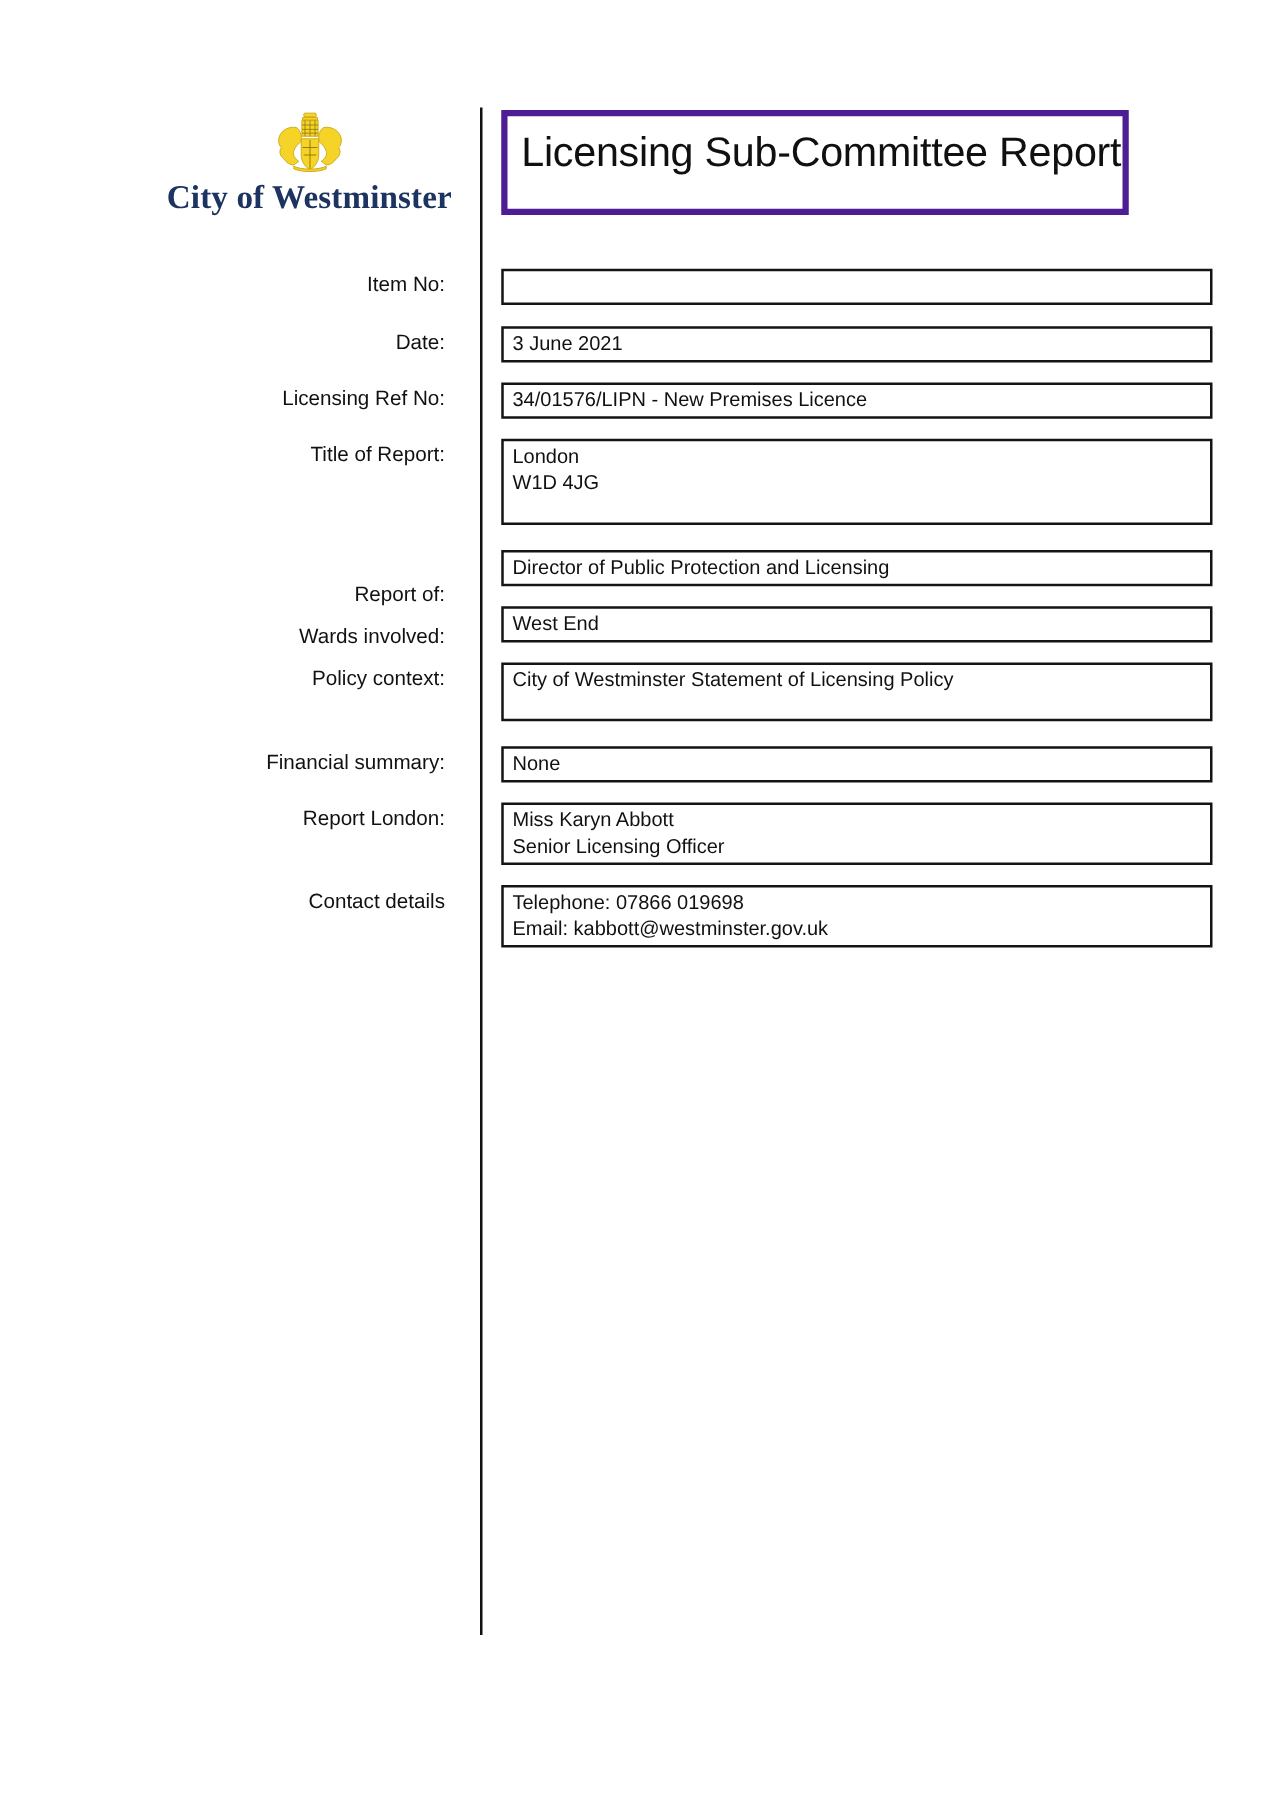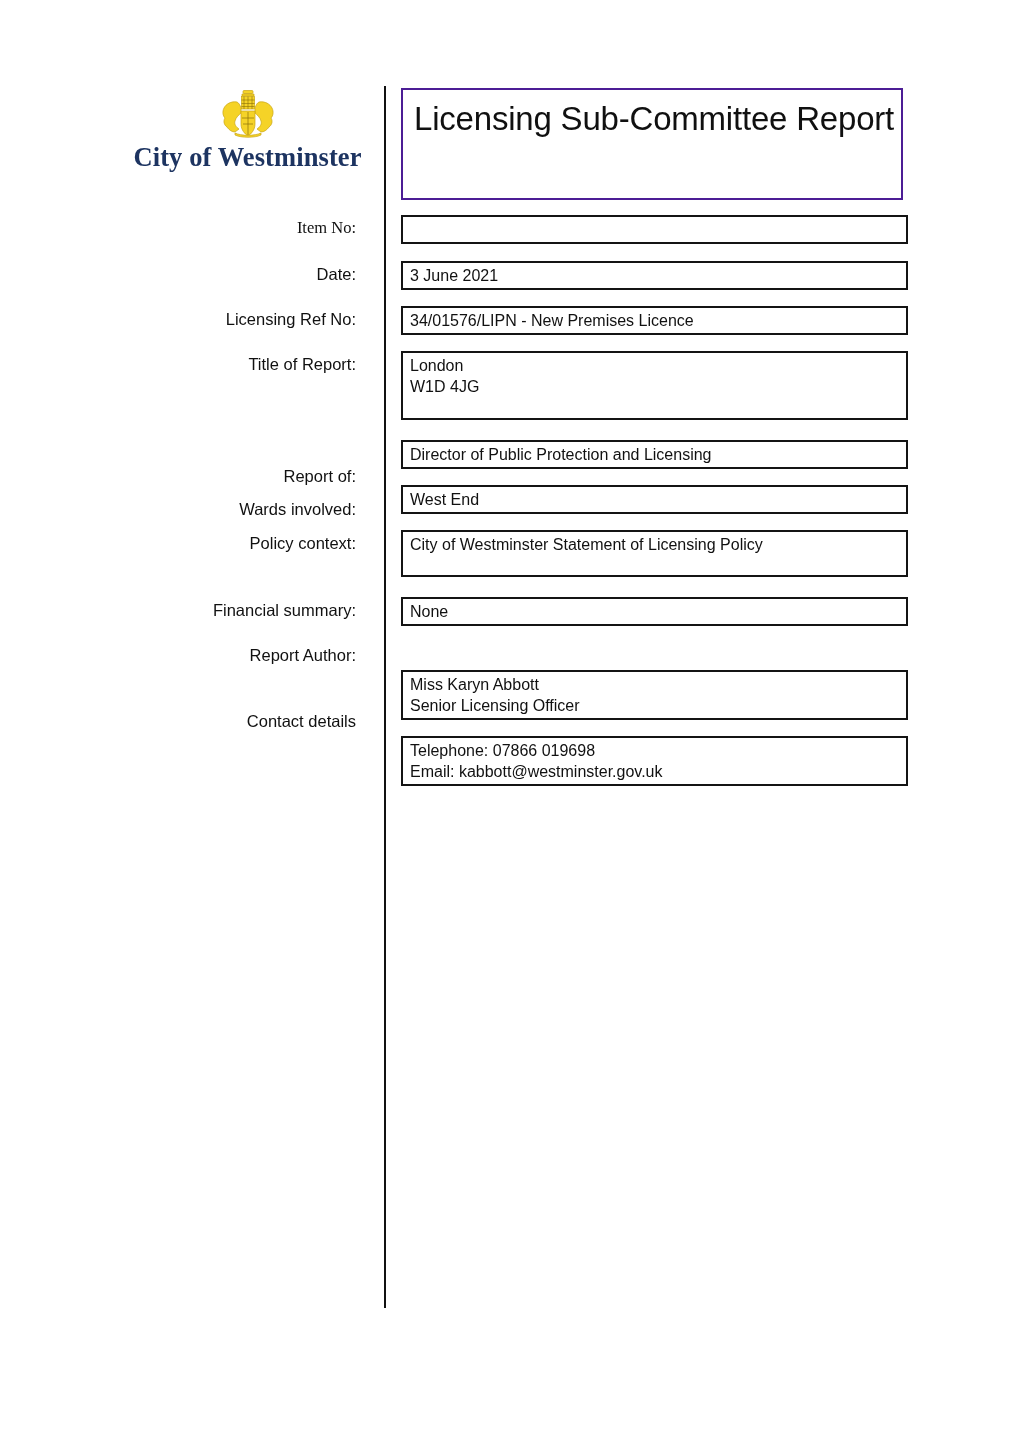--- a/index.html
+++ b/index.html
@@ -56,22 +56,22 @@
     height: 1222px;
     background: #111111;
   }
 
   
   .title-box {
     position: absolute;
     left: 401px;
     top: 88px;
     width: 502px;
-    height: 112px;
-    border: 2px solid #4c1d95;
+    height: 84px;
+    border: 5px solid #4c1d95;
     box-sizing: border-box;
     padding: 7px 0 0 11px;
   }
   .title-text {
     font-size: 33px;
     line-height: 44px;
     font-weight: normal;
     letter-spacing: -0.2px;
     color: #101010;
   }
@@ -88,39 +88,39 @@
     width: 236px;
     text-align: right;
     font-size: 16.5px;
     line-height: 20px;
     color: #111111;
     white-space: nowrap;
   }
   .row-value {
     position: absolute;
     left: 281px;
-    width: 507px;
+    width: 569px;
     box-sizing: border-box;
     border: 2px solid #141414;
     padding: 2px 0 2px 7px;
     font-size: 16px;
     line-height: 21px;
     color: #111111;
   }
   .row-value .line {
     display: block;
     white-space: pre;
   }
   .row-value.tall-3 { min-height: 69px; }
-  .row-value.tall-2 { min-height: 47px; margin-top: 28px; }
+  .row-value.tall-2 { min-height: 47px; }
   .row-value.pad-2  { min-height: 47px; }
 
   
   .r-item     { top: 215px; }
-  .r-item     .row-label { top: 3px; font-family: Liberation Serif, serif; }
+  .r-item     .row-label { top: 3px; }
   .r-date     { top: 261px; }
   .r-date     .row-label { top: 3px; }
   .r-ref      { top: 306px; }
   .r-ref      .row-label { top: 3px; }
   .r-title    { top: 351px; }
   .r-title    .row-label { top: 3px; }
   .r-reportof { top: 440px; }
   .r-reportof .row-label { top: 3px; margin-top: 23px; }
   .r-wards    { top: 485px; }
   .r-wards    .row-label { top: 14px; }
@@ -229,21 +229,21 @@
   </div>
 
   <div class="row r-finance">
     <div class="row-label">Financial summary:</div>
     <div class="row-value">
         <span class="line">None</span>
       </div>
   </div>
 
   <div class="row r-author">
-    <div class="row-label">Report Author:</div>
+    <div class="row-label">Report London:</div>
     <div class="row-value tall-2">
         <span class="line">Miss Karyn Abbott</span>
         <span class="line">Senior Licensing Officer</span>
       </div>
   </div>
 
   <div class="row r-contact">
     <div class="row-label">Contact details</div>
     <div class="row-value tall-2">
         <span class="line">Telephone: 07866 019698</span>

